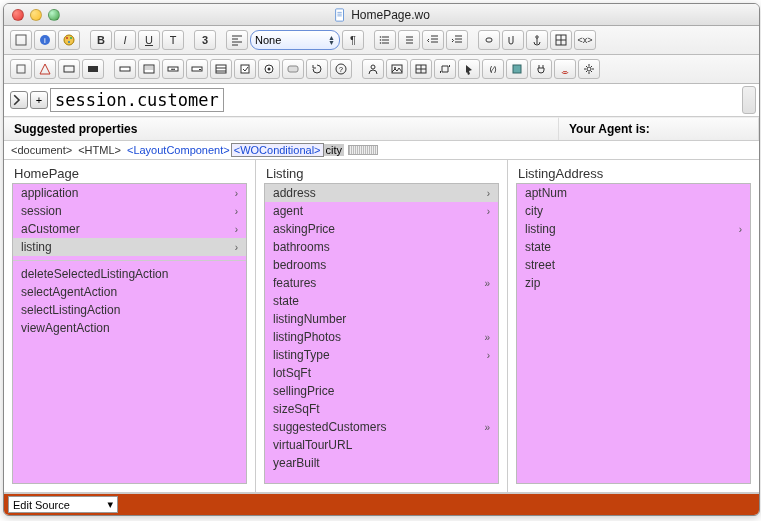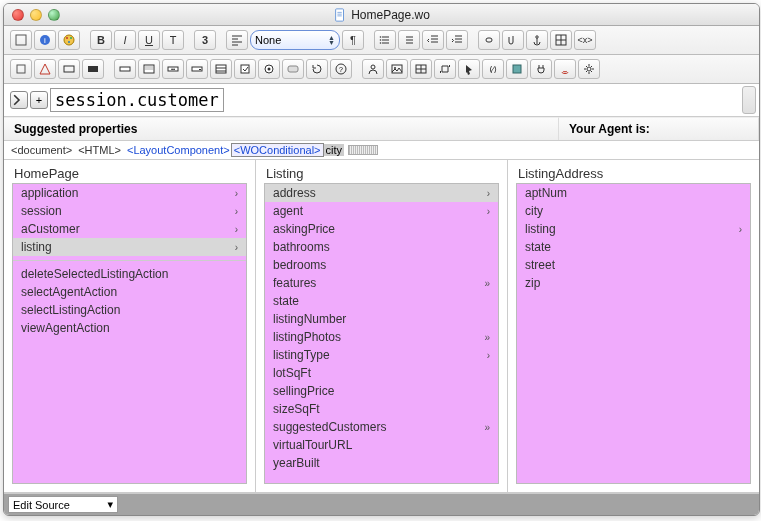--- a/index.html
+++ b/index.html
@@ -45,21 +45,21 @@
 .browser { flex: 1; display: flex; border-bottom: 1px solid #ccc; overflow: hidden; }
 .col { flex: 1; border-right: 1px solid #ccc; display: flex; flex-direction: column; overflow: hidden; }
 .col:last-child { border-right: none; }
 .col-title { padding: 6px 10px 2px; font-size: 13px; color: #333; }
 .col-list { flex: 1; overflow-y: auto; background: #f0abfc; margin: 0 8px 8px; border: 1px solid #bbb; }
 .row { display: flex; align-items: center; justify-content: space-between; padding: 2px 8px; font-size: 12px; color: #333; cursor: pointer; height: 18px; }
 .row.sel { background: #d8d8d8; }
 .row .chev { font-size: 10px; color: #555; }
 .divider { height: 0; border-top: 1px solid #ccc; margin: 4px 0; }
 
-.footer { height: 22px; border-top: 1px solid #ccc; display: flex; align-items: center; padding: 5px 4px; background: #a3a3a3; }
+.footer { height: 22px; border-top: 1px solid #ccc; display: flex; align-items: center; padding: 5px 4px; background: #c2410c; }
 .mode-select { font-size: 11px; border: 1px solid #999; background: #fff; padding: 1px 4px; display: flex; align-items: center; gap: 8px; width: 110px; justify-content: space-between; }
 </style>
 </head>
 <body>
 
 <div class="window">
 
   <div class="titlebar">
     <div class="traffic-lights">
       <div class="tl red"></div>

